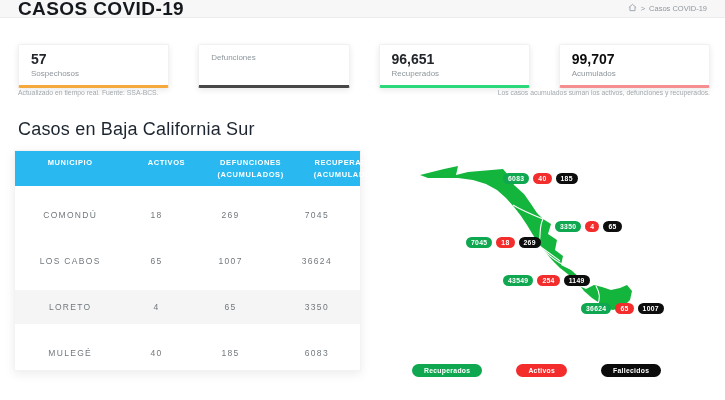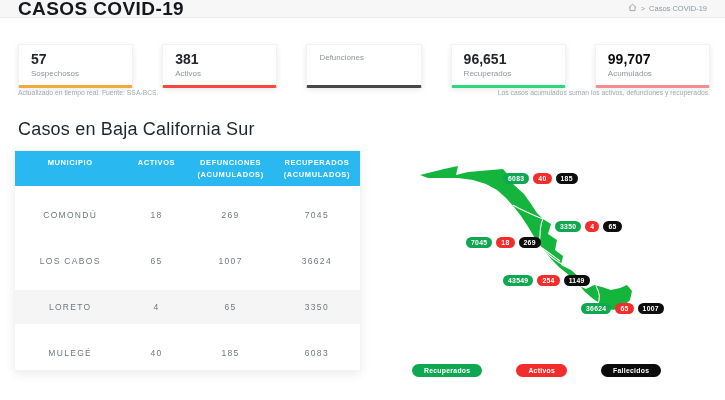--- a/index.html
+++ b/index.html
@@ -52,20 +52,21 @@
   
   .table {
     position:absolute; top:150px; left:14px; width:347px;
     background:#fff; border:1px solid #f3f3f3;
     box-shadow:0 3px 10px rgba(0,0,0,.08);
   }
   .thead {
     background:#29B9F0; color:#fff;
     display:grid; grid-template-columns:32% 18% 25% 25%;
     padding:6px 0 5px;
+    gap:10px;
   }
   .th { text-align:center; font-size:7.5px; font-weight:bold; letter-spacing:.6px; line-height:1.6; }
   .tr { display:grid; grid-template-columns:32% 18% 25% 25%; height:34px; align-items:center; background:#fff;margin-top:12px; }
   .tr.alt { background:#f5f5f5; }
   .td { text-align:center; font-size:8.5px; color:#70787d; letter-spacing:1.3px; }
 
   
   .map-wrap { position:absolute; left:400px; top:133px; width:320px; height:230px; }
   .map-wrap svg { position:absolute; left:0; top:0; }
   .badge-group { position:absolute; display:flex; gap:4px; }
@@ -109,24 +110,20 @@
     <span>&gt;</span>
     <span>Casos COVID-19</span>
   </div>
 </div>
 
 <div class="cards">
   <div class="card a0">
     <div class="card-value">57</div>
     <div class="card-label">Sospechosos</div>
   </div>
-  <div class="card a1">
-    <div class="card-value">381</div>
-    <div class="card-label">Activos</div>
-  </div>
   <div class="card a2">
     <div class="card-label">Defunciones</div>
   </div>
   <div class="card a3">
     <div class="card-value">96,651</div>
     <div class="card-label">Recuperados</div>
   </div>
   <div class="card a4">
     <div class="card-value heavy">99,707</div>
     <div class="card-label">Acumulados</div>

